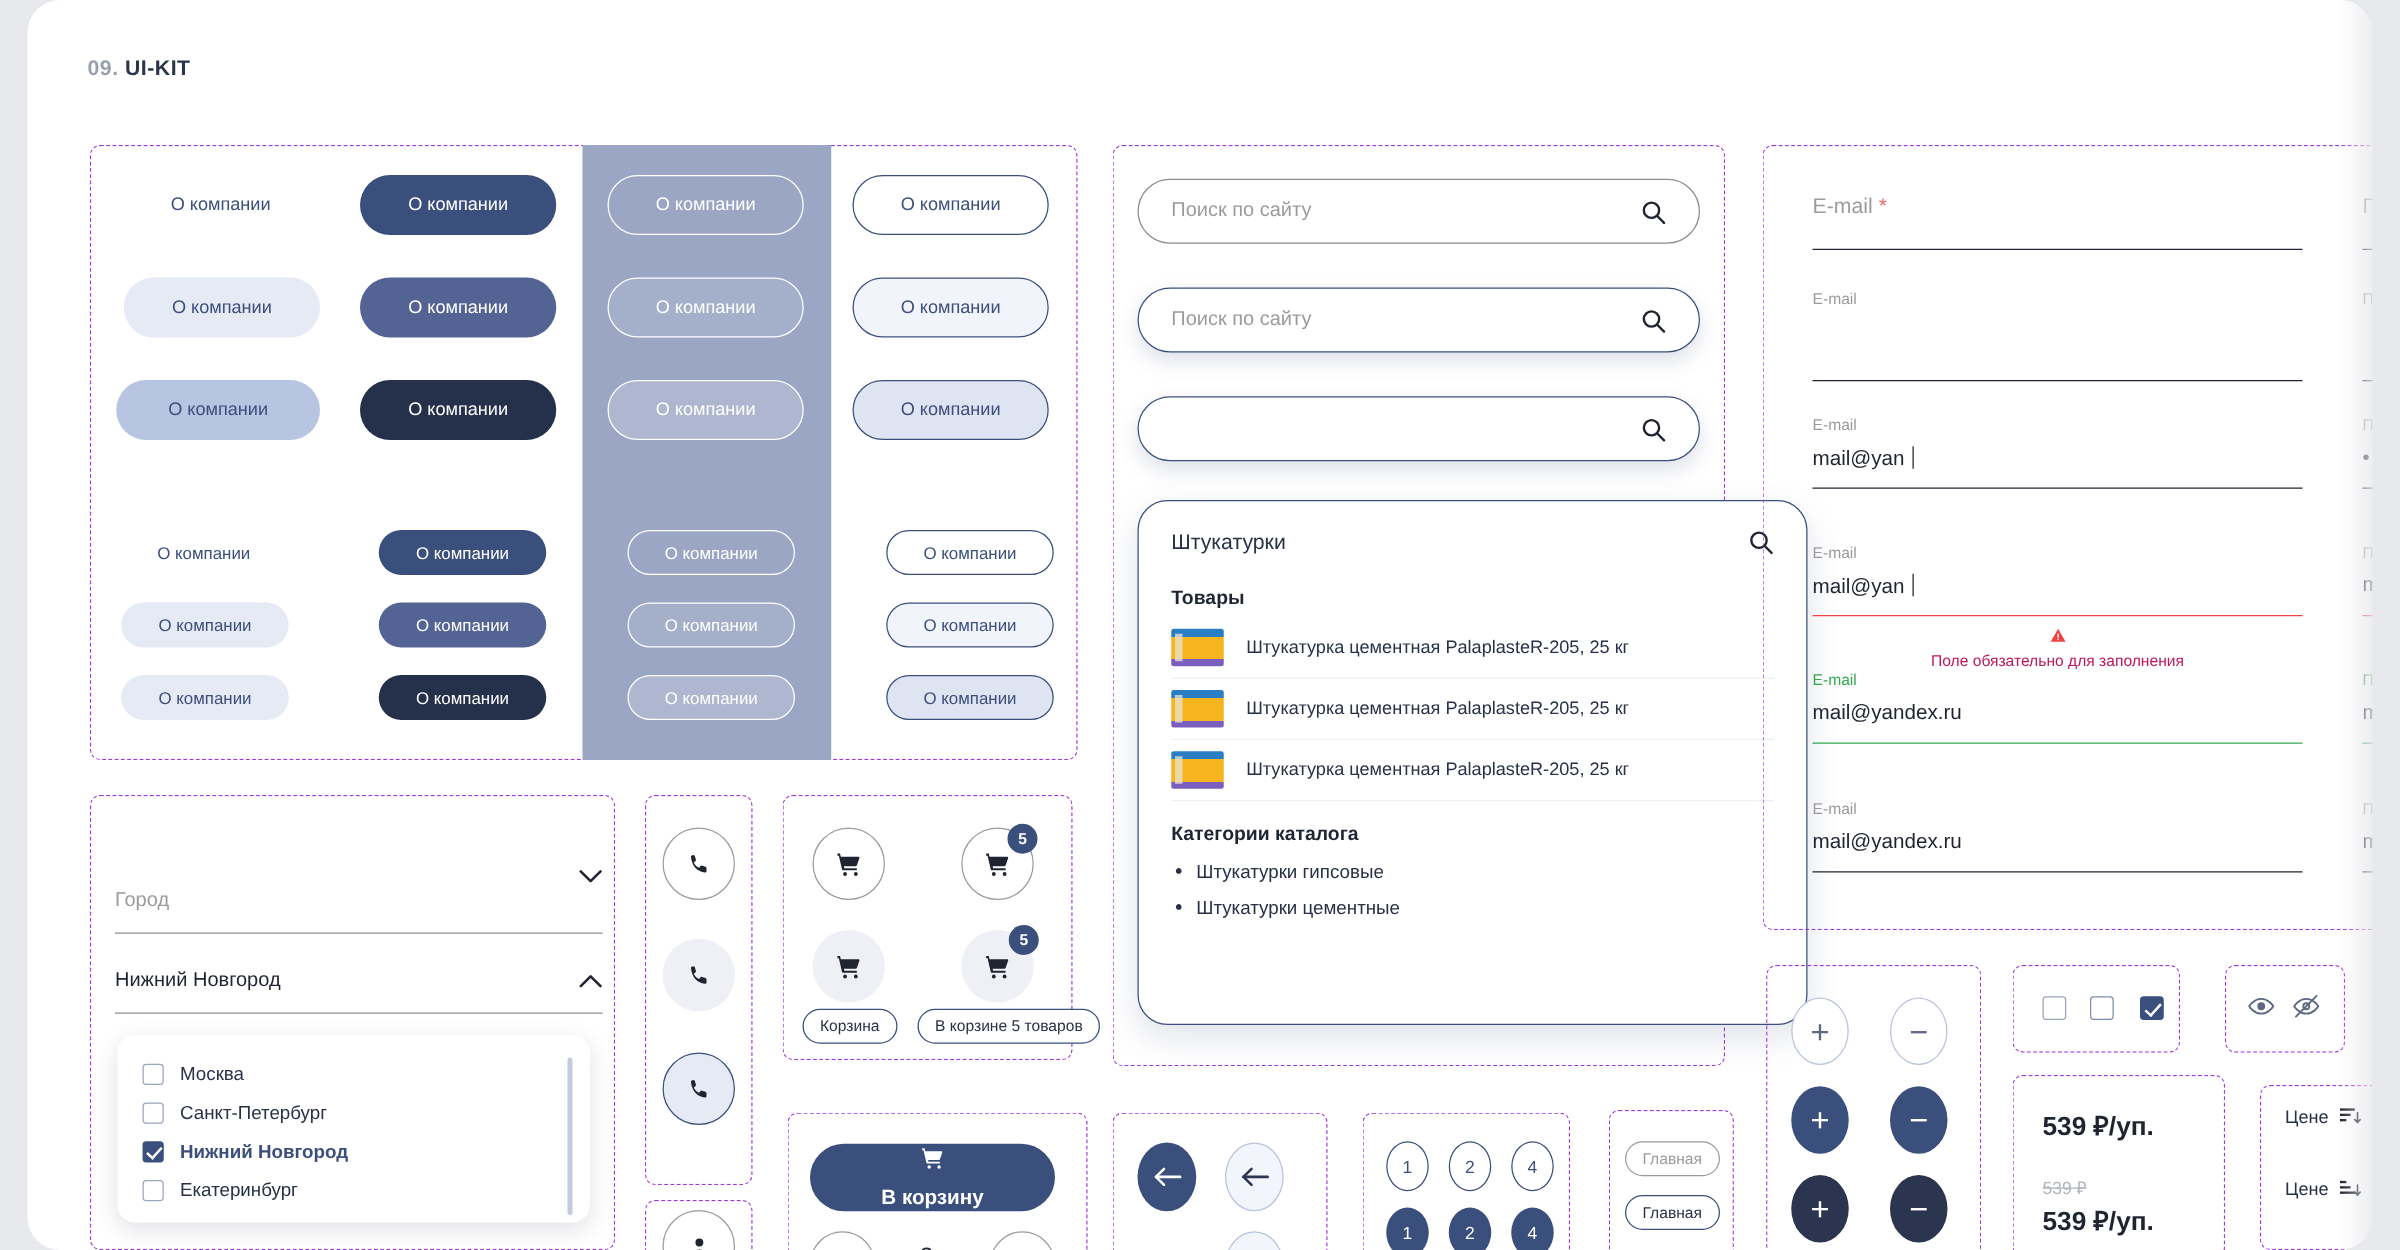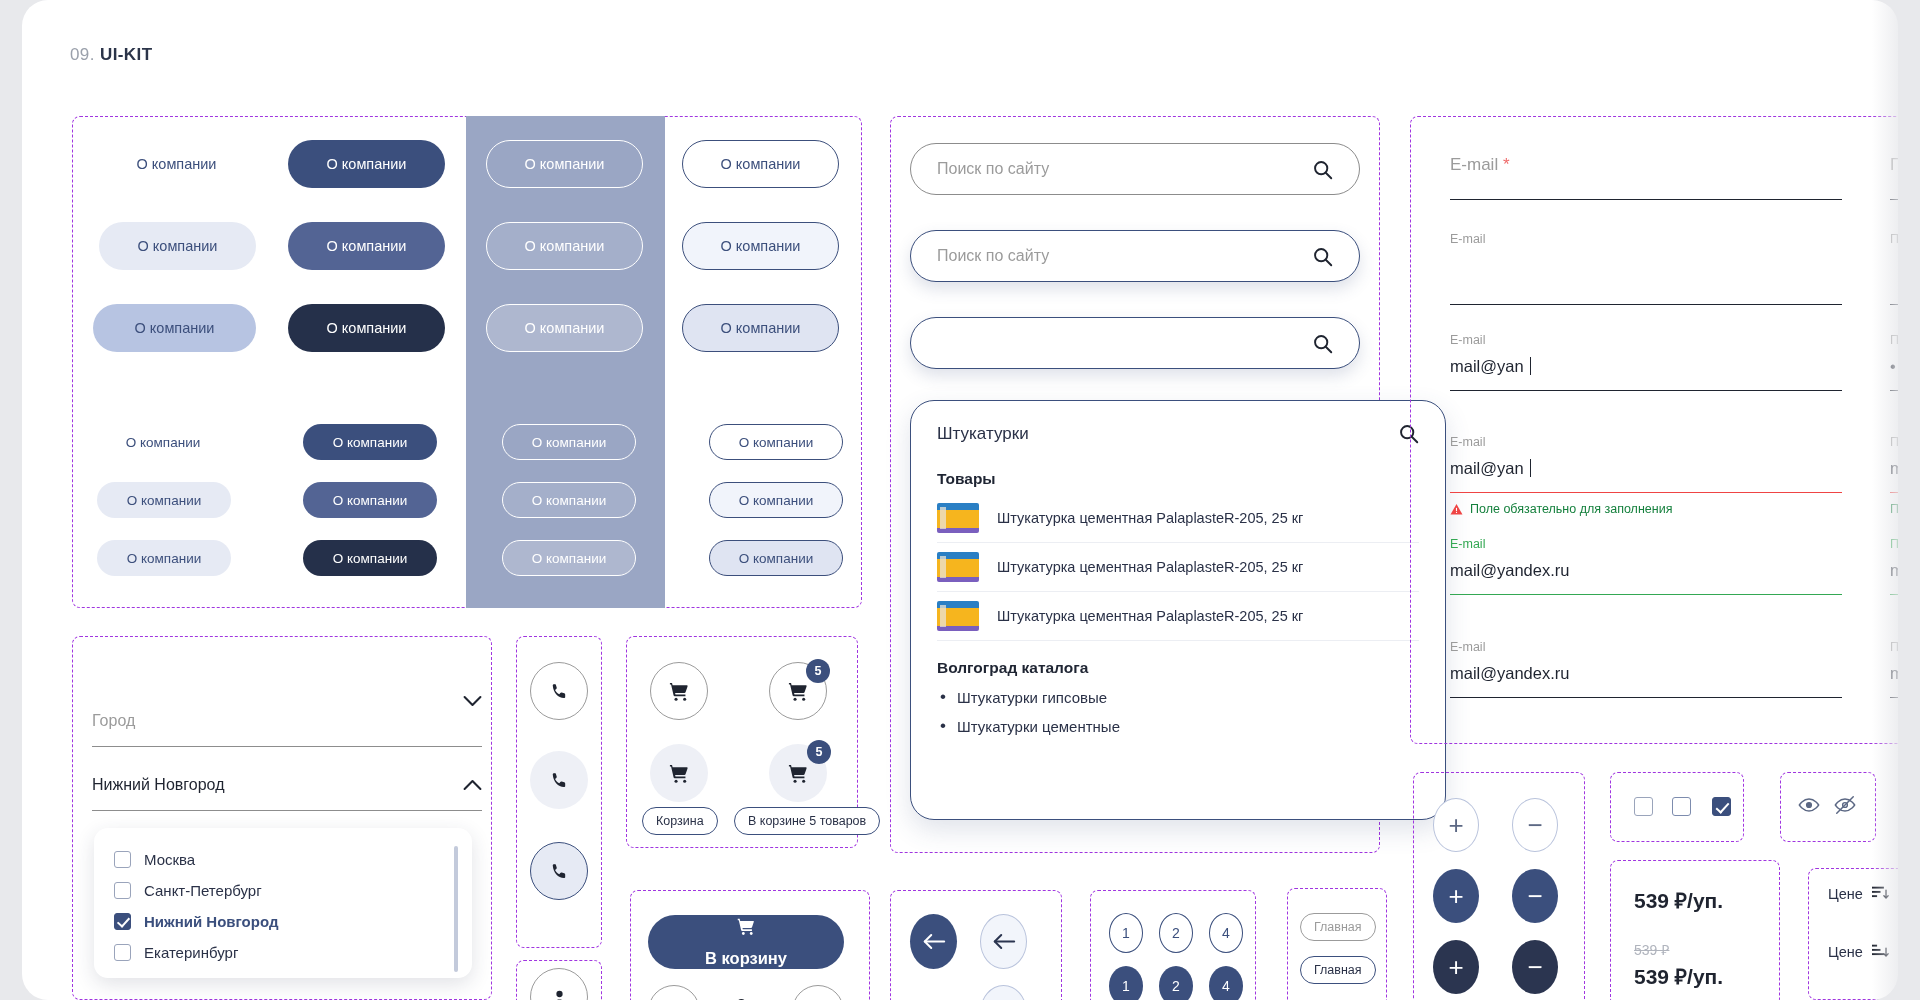--- a/index.html
+++ b/index.html
@@ -12,21 +12,21 @@
   .page {
     position: absolute;
     left: 22px; top: 0px;
     width: 1876px; height: 1000px;
     background: #ffffff;
     border-radius: 26px;
     overflow: hidden;
   }
   
   .hdr { position:absolute; left:48px; top:45px; font-size:17px; letter-spacing:.4px; }
-  .hdr .num { color:#9aa0ab; font-weight:400; }
+  .hdr .num { color:#9aa0ab; font-weight:700; }
   .hdr .ttl { color:#2b3449; font-weight:700; }
 
   
   .frame { position:absolute; border:1.5px dashed #a035e0; border-radius:8px; }
 
   
   .pill {
     position:absolute; display:flex; align-items:center; justify-content:center;
     border-radius:999px; font-size:14.5px; white-space:nowrap;
     font-family:"Liberation Sans", sans-serif;
@@ -82,21 +82,21 @@
   
   .field { position:absolute; width:392px; }
   .field .lbl { font-size:12.5px; color:#9b9b9b; margin-bottom:10px; display:block; }
   .field .lbl.big { font-size:17px; }
   .field .lbl.ok  { color:#34a853; }
   .field .val { font-size:16.5px; color:#1f2430; min-height:22px; }
   .field .val.dots { letter-spacing:2px; }
   .field .ln { height:1.3px; background:#1f2430; margin-top:11px; }
   .field .ln.err { background:#ef4444; }
   .field .ln.ok  { background:#34a853; }
-  .field .msg { display:flex; align-items:center; gap:7px; margin-top:9px; font-size:12.5px; color:#15803d; }
+  .field .msg { display:flex; align-items:center; gap:7px; margin-top:9px; font-size:12.5px; color:#be185d;flex-direction:column; }
   .req { color:#ef6a6a; }
   .caret { display:inline-block; width:1.5px; height:18px; background:#1f2430; vertical-align:-3px; margin-left:6px; }
 
   
   .sel { position:absolute; width:390px; }
   .sel .row { display:flex; align-items:center; }
   .sel .txt { flex:1; font-size:16px; }
   .sel .txt.ph { color:#9b9b9b;margin-top:40px; }
   .sel .txt.val { color:#1f2430; }
   .sel .ln { height:1.2px; background:#8d8d8d; margin-top:16px; }
@@ -298,21 +298,21 @@
     </div>
     <div class="sug-row">
       <div class="thumb"></div>
       <span class="nm">Штукатурка цементная PalaplasteR-205, 25 кг</span>
     </div>
     <div class="sug-row">
       <div class="thumb"></div>
       <span class="nm">Штукатурка цементная PalaplasteR-205, 25 кг</span>
     </div>
 
-    <div class="sug-h" style="margin-top:18px;">Волгоград каталога</div>
+    <div class="sug-h" style="margin-top:18px;">Категории каталога</div>
     <ul class="sug-cats">
       <li>Штукатурки гипсовые</li>
       <li>Штукатурки цементные</li>
     </ul>
   </div>
 
   <div class="frame" style="left:1388px;top:116px;width:560px;height:628px;"></div>
 
   <div class="field" style="left:1428px;top:155px;">
     <span class="lbl big"><span>E-mail</span> <span class="req">*</span></span>

